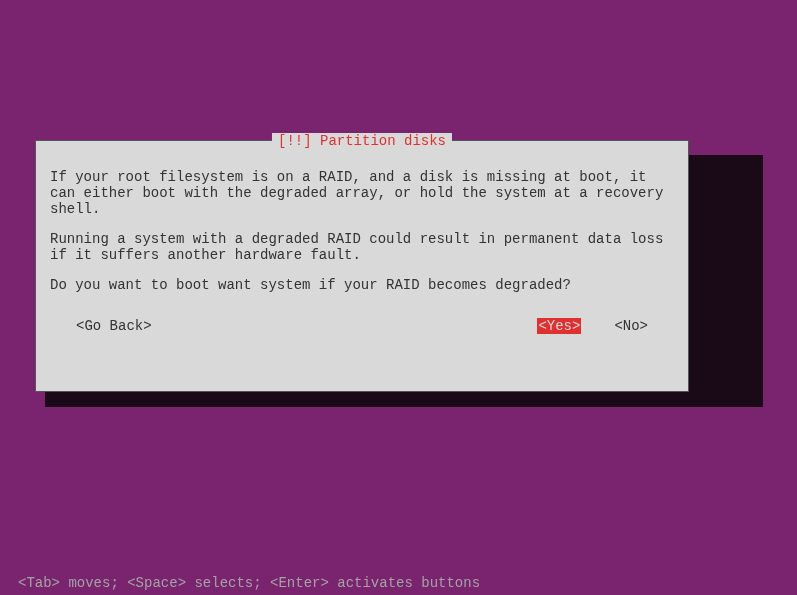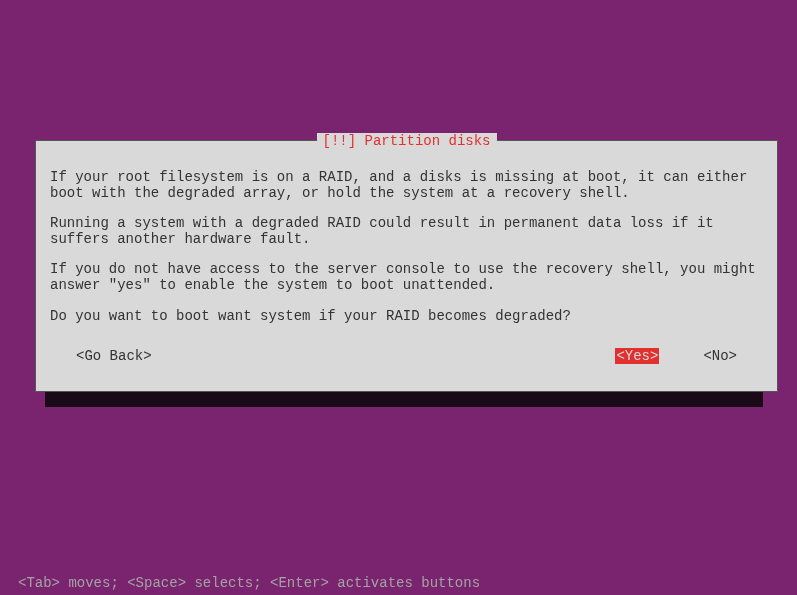--- a/index.html
+++ b/index.html
@@ -21,21 +21,21 @@
       left: 45px;
       top: 155px;
       width: 718px;
       height: 252px;
       background-color: #1a0a18;
     }
     .dialog {
       position: absolute;
       left: 35px;
       top: 140px;
-      width: 743px;
+      width: 654px;
       height: 252px;
       background-color: #d9d9d9;
       border: 1px solid #555;
     }
     .dialog-title {
       position: absolute;
       top: -8px;
       left: 50%;
       transform: translateX(-50%);
       background-color: #d9d9d9;
@@ -56,21 +56,21 @@
       margin-bottom: 24px;
     }
     .button-row {
       display: flex;
       justify-content: space-between;
       padding: 0 26px 0 26px;
       align-items: center;
     }
     .button-right-group {
       display: flex;
-      gap: 44px;
+      gap: 33px;
     }
     .btn {
       color: #333;
       cursor: pointer;
     }
     .btn-selected {
       background-color: #e03030;
       color: #d9d9d9;
       padding: 0 1px;
     }
@@ -87,23 +87,22 @@
 <div class="dialog-shadow"></div>
 
 <div class="dialog">
   <div class="dialog-title">
     <span>[!!]</span>
     <span> </span>
     <span>Partition disks</span>
     <span> </span>
   </div>
   <div class="dialog-content">
-    <div class="para">If your root filesystem is on a RAID, and a disks is missing at boot, it can either boot with the degraded array, or hold the system at a recovery shell.</div>
+    <div class="para">If your root filesystem is on a RAID, and a disk is missing at boot, it can either boot with the degraded array, or hold the system at a recovery shell.</div>
     <div class="para">Running a system with a degraded RAID could result in permanent data loss if it suffers another hardware fault.</div>
-    <div class="para">If you do not have access to the server console to use the recovery shell, you might answer "yes" to enable the system to boot unattended.</div>
     <div class="para question">Do you want to boot want system if your RAID becomes degraded?</div>
     <div class="button-row">
       <span class="btn">&lt;Go Back&gt;</span>
       <div class="button-right-group">
         <span class="btn btn-selected">&lt;Yes&gt;</span>
         <span class="btn">&lt;No&gt;</span>
       </div>
     </div>
   </div>
 </div>

